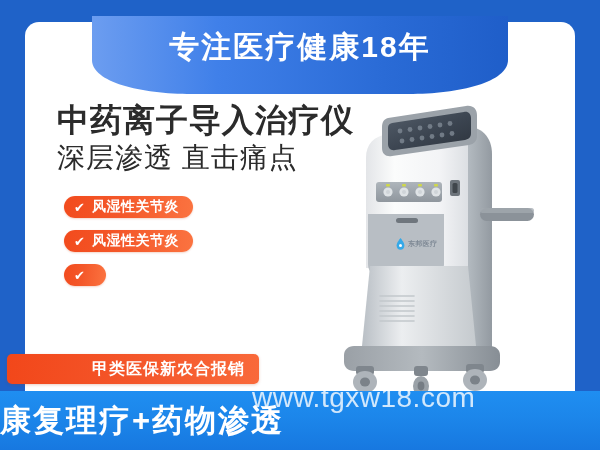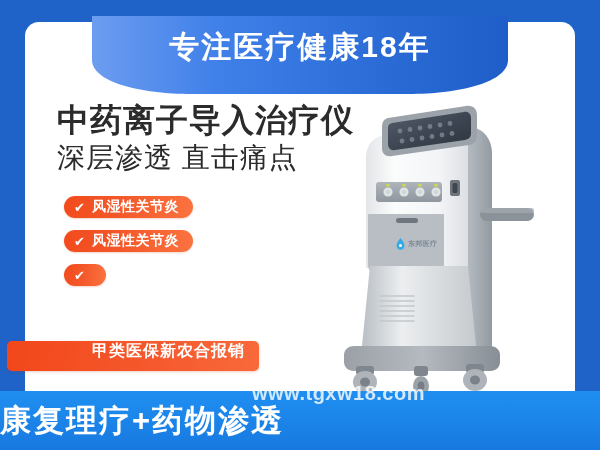--- a/index.html
+++ b/index.html
@@ -115,26 +115,27 @@
     font-weight: bold;
     letter-spacing: 0.5px;
     white-space: nowrap;
     font-family: Liberation Mono, monospace;
   }
 
   
   .promo-banner {
     position: absolute;
     left: 7px;
-    top: 341px;
+    top: 354px;
     width: 252px;
     height: 30px;
     background: linear-gradient(95deg, #f2471a 0%, #f4562a 50%, #f9693a 100%);
     border-radius: 5px;
     display: flex;
+    align-items: center;
     justify-content: flex-end;
     box-sizing: border-box;
     padding-right: 14px;
     box-shadow: 0 1px 3px rgba(170,60,15,0.25);
   }
   .promo-text {
     color: #ffffff;
     font-size: 16px;
     font-weight: bold;
     letter-spacing: 1px;
@@ -159,22 +160,22 @@
     letter-spacing: 2px;
     white-space: nowrap;
   }
 
   
   .watermark {
     position: absolute;
     left: 252px;
     top: 382px;
     color: rgba(255,255,255,0.80);
-    font-size: 20px;
-    font-weight: bold;
+    font-size: 28px;
+    font-weight: normal;
     letter-spacing: 0.5px;
     white-space: nowrap;
     pointer-events: none;
   }
 
   
   .device {
     position: absolute;
     left: 340px;
     top: 96px;

